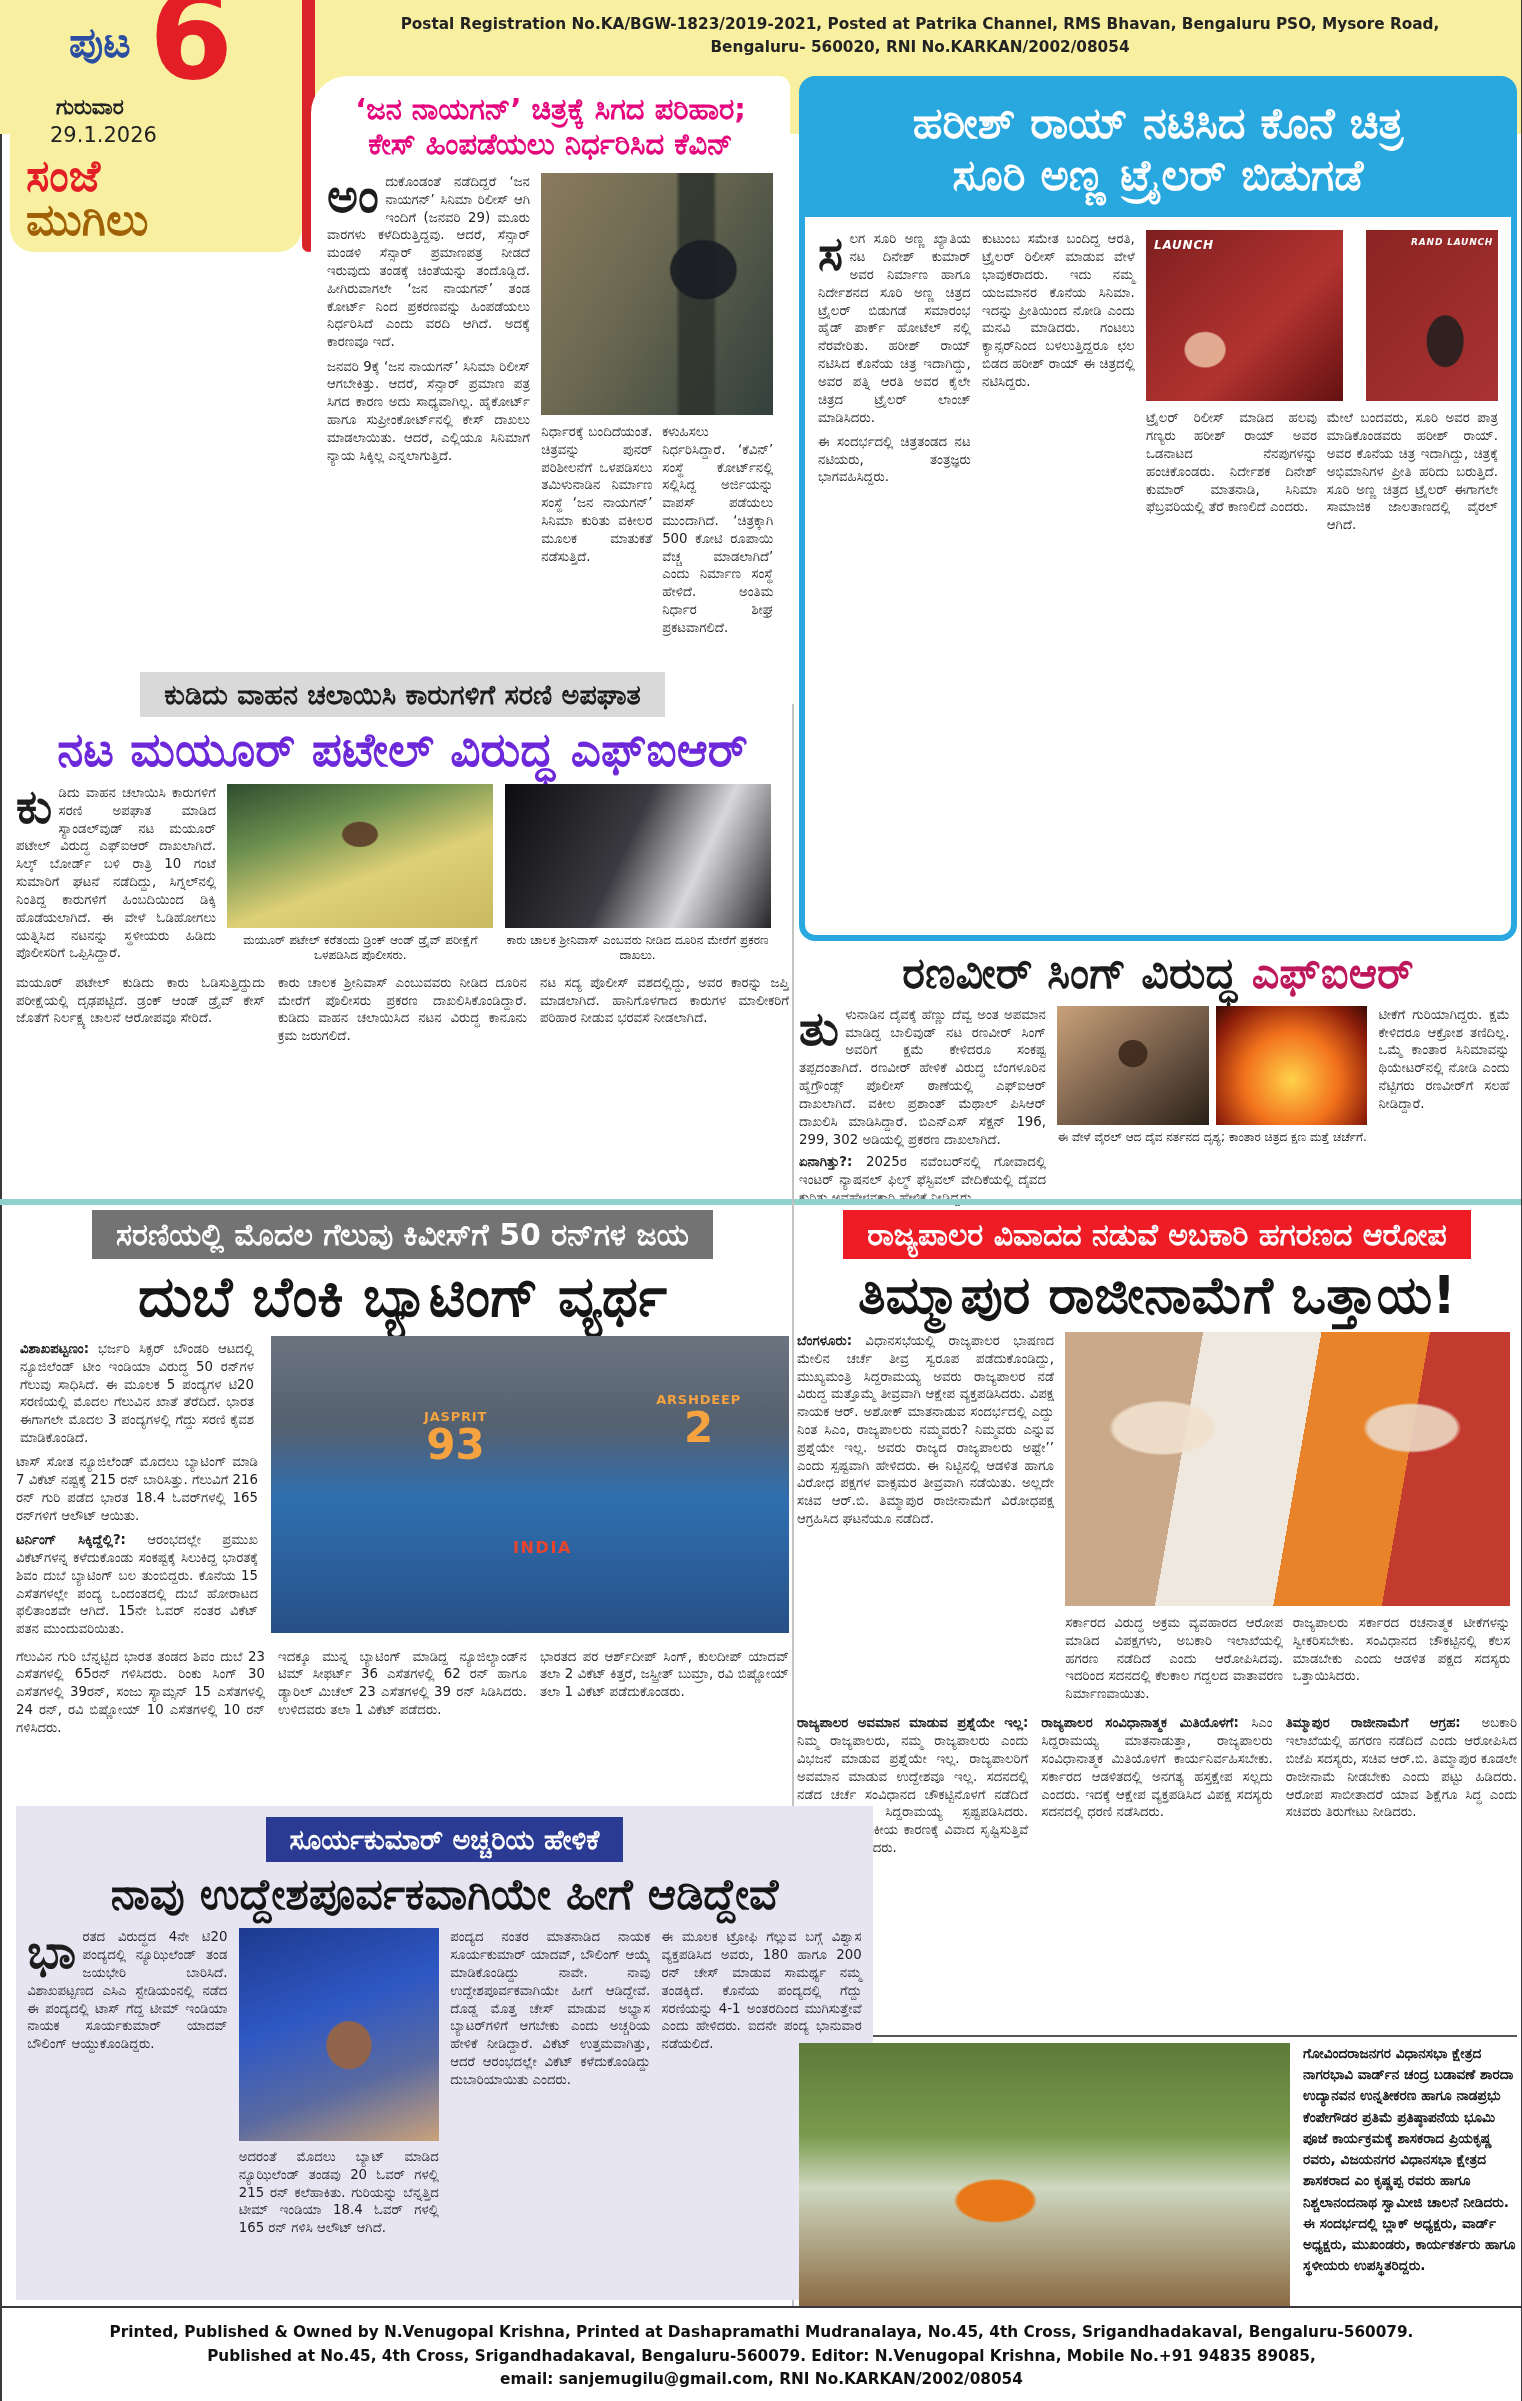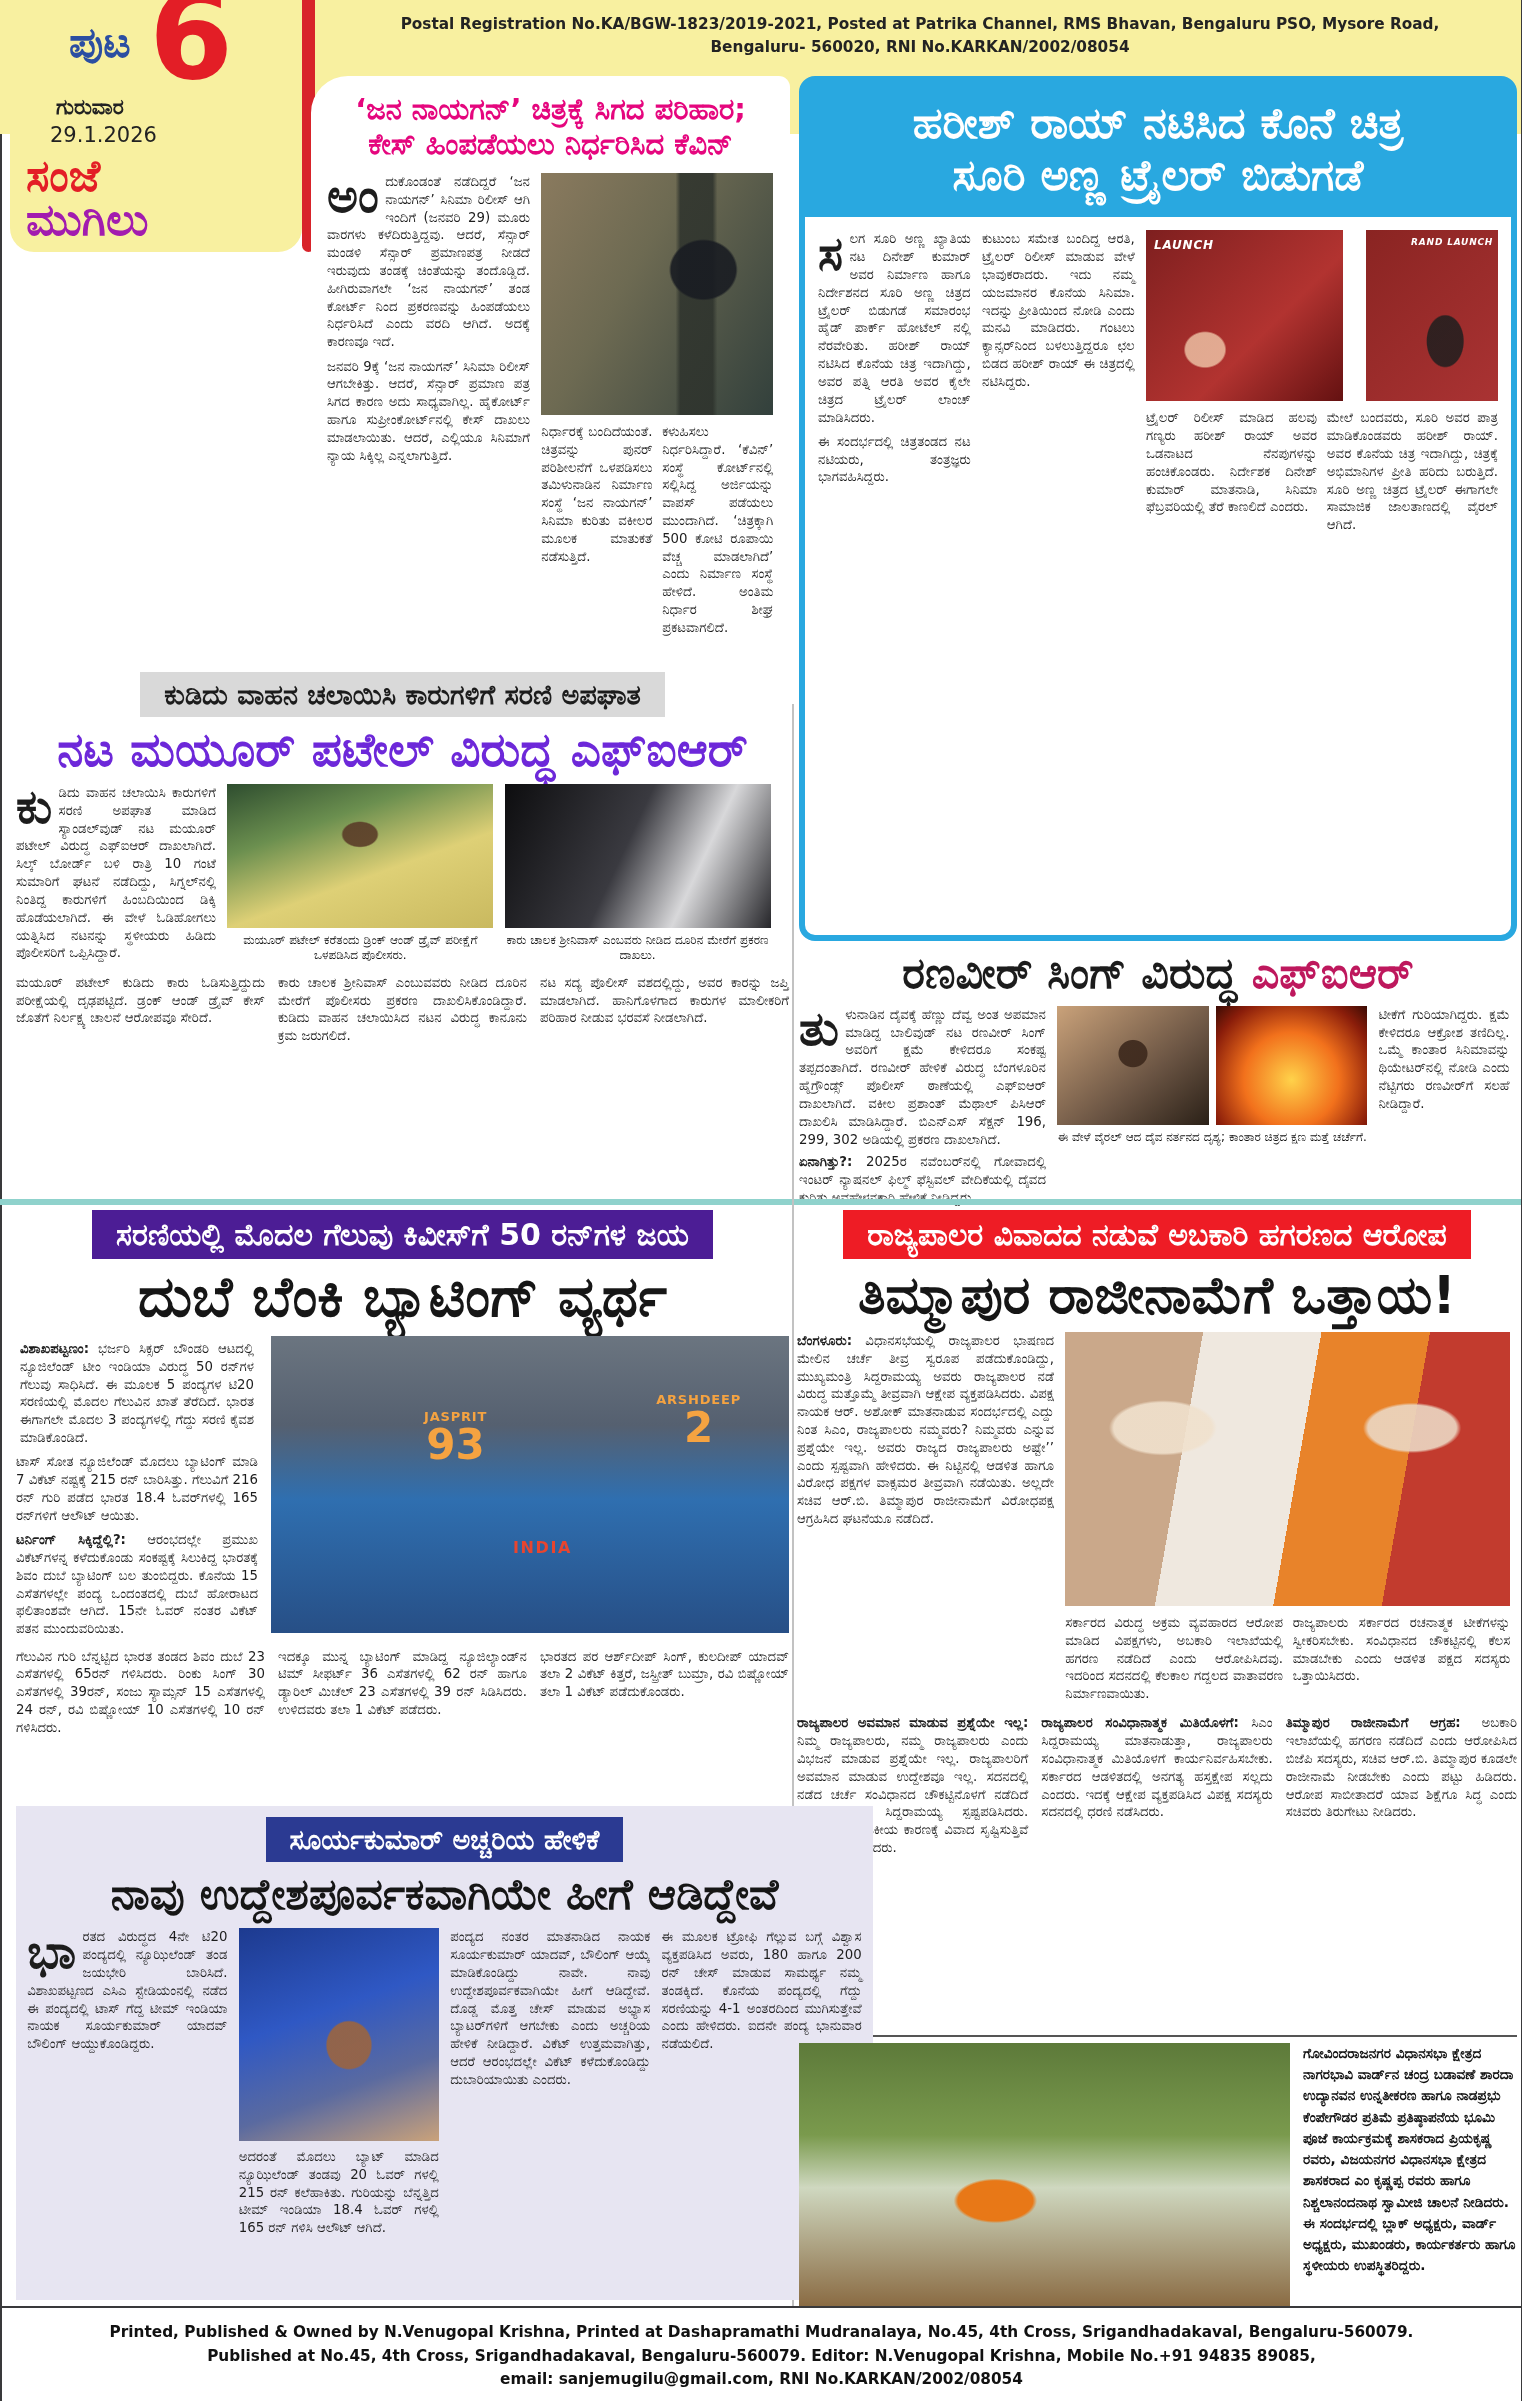--- a/index.html
+++ b/index.html
@@ -10,21 +10,21 @@
   .abs{position:absolute;}
   
   .head-band{left:0;top:0;width:1523px;height:134px;background:#f8f0a0;}
   .head-box{left:9.7px;top:0;width:292px;height:252px;background:#f8f0a0;border-radius:0 0 24px 24px;}
   .red-bar{left:302px;top:0;width:13px;height:252px;background:#d8232a;border-radius:0 0 8px 8px;}
   .page-label{left:69px;top:18px;font-size:42px;font-weight:bold;color:#2b4ea2;}
   .page-num{left:149px;top:-24px;font-size:121px;font-weight:bold;color:#e31e26;line-height:1;}
   .day{left:56px;top:95px;font-size:21px;font-weight:bold;color:#222;}
   .date{left:50px;top:123px;font-size:21px;color:#222;}
   .mast1{left:26px;top:150px;font-size:44px;font-weight:bold;color:#e31e26;}
-  .mast2{left:26px;top:194px;font-size:44px;font-weight:bold;color:#a21caf;}
+  .mast2{left:26px;top:194px;font-size:44px;font-weight:bold;color:#a16207;}
   .postal{left:339px;top:13px;width:1162px;text-align:center;font-size:15.3px;font-weight:bold;color:#232323;line-height:1.5;}
   
   .kick{display:inline-block;font-weight:bold;padding:6.5px 24px;}
   .bodytxt{font-size:13.3px;line-height:1.34;text-align:justify;color:#1d1d1d;}
   .dropcap{float:left;font-size:47px;line-height:.85;font-weight:bold;margin:3.2px 6.5px 0 0;}
   .photo{position:relative;overflow:hidden;}
   .caption{font-size:12px;line-height:1.3;text-align:center;margin-top:4.8px;color:#111;}
   b{font-weight:bold;}
   
   .a1{left:311px;top:76px;width:479px;height:623px;background:#fff;border-radius:37px 11.3px 11.3px 11.3px;padding:14.5px 16px;box-sizing:border-box;}
@@ -79,21 +79,21 @@
   .ph-ranveer{width:152px;height:119px;background:
       radial-gradient(ellipse at 50% 40%,rgba(60,40,28,.9) 0 13%,transparent 14%),
       linear-gradient(140deg,#caa27a,#6a5443 60%,#2a2017);}
   .ph-fire{width:152px;height:119px;background:
       radial-gradient(circle at 50% 62%,#ffd24a,#f2711c 45%,#8a1d0a 80%,#3a0b04);}
   .a4-colR{width:131px;}
   .teal-line{left:0;top:1199px;width:1523px;height:5.6px;background:#8fd2cc;}
   
   .a5{left:16px;top:1210px;width:773px;}
   .a5-kickwrap{text-align:center;}
-  .a5-kick{background:#4c1d95;color:#fff;font-size:30px;}
+  .a5-kick{background:#737373;color:#fff;font-size:30px;}
   .a5 h1{margin:9.7px 0 11.3px;text-align:center;font-size:56px;line-height:1;color:#161616;}
   .a5-row{display:flex;gap:13px;}
   .a5-colL{width:242px;}
   .ph-cricket{width:518px;height:297px;background:
       linear-gradient(180deg,#6b7580 0%,#556070 30%,#2f6fb0 55%,#274f86 100%);}
   .jersey{position:absolute;text-align:center;color:#f5a341;font-weight:bold;}
   .jersey .nm{font-size:13px;letter-spacing:0.8px;}
   .jersey .no{font-size:42px;line-height:1;}
   .india-txt{position:absolute;color:#e8452f;font-weight:bold;font-size:16px;letter-spacing:1.6px;}
   .a5-bottom{display:flex;gap:13px;margin-top:9.7px;}

